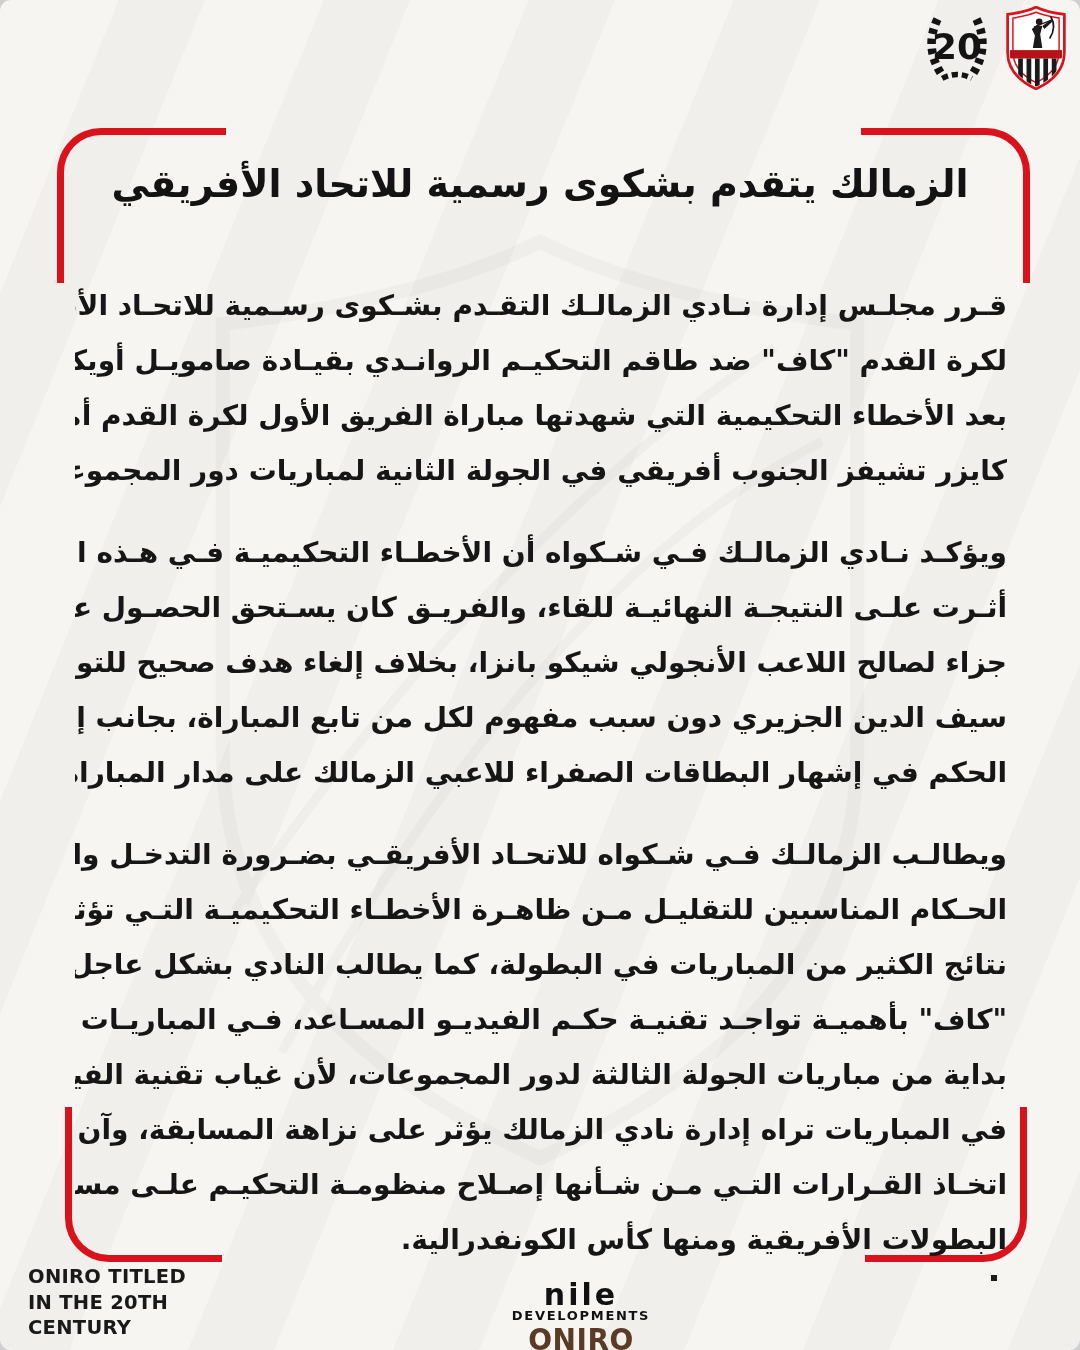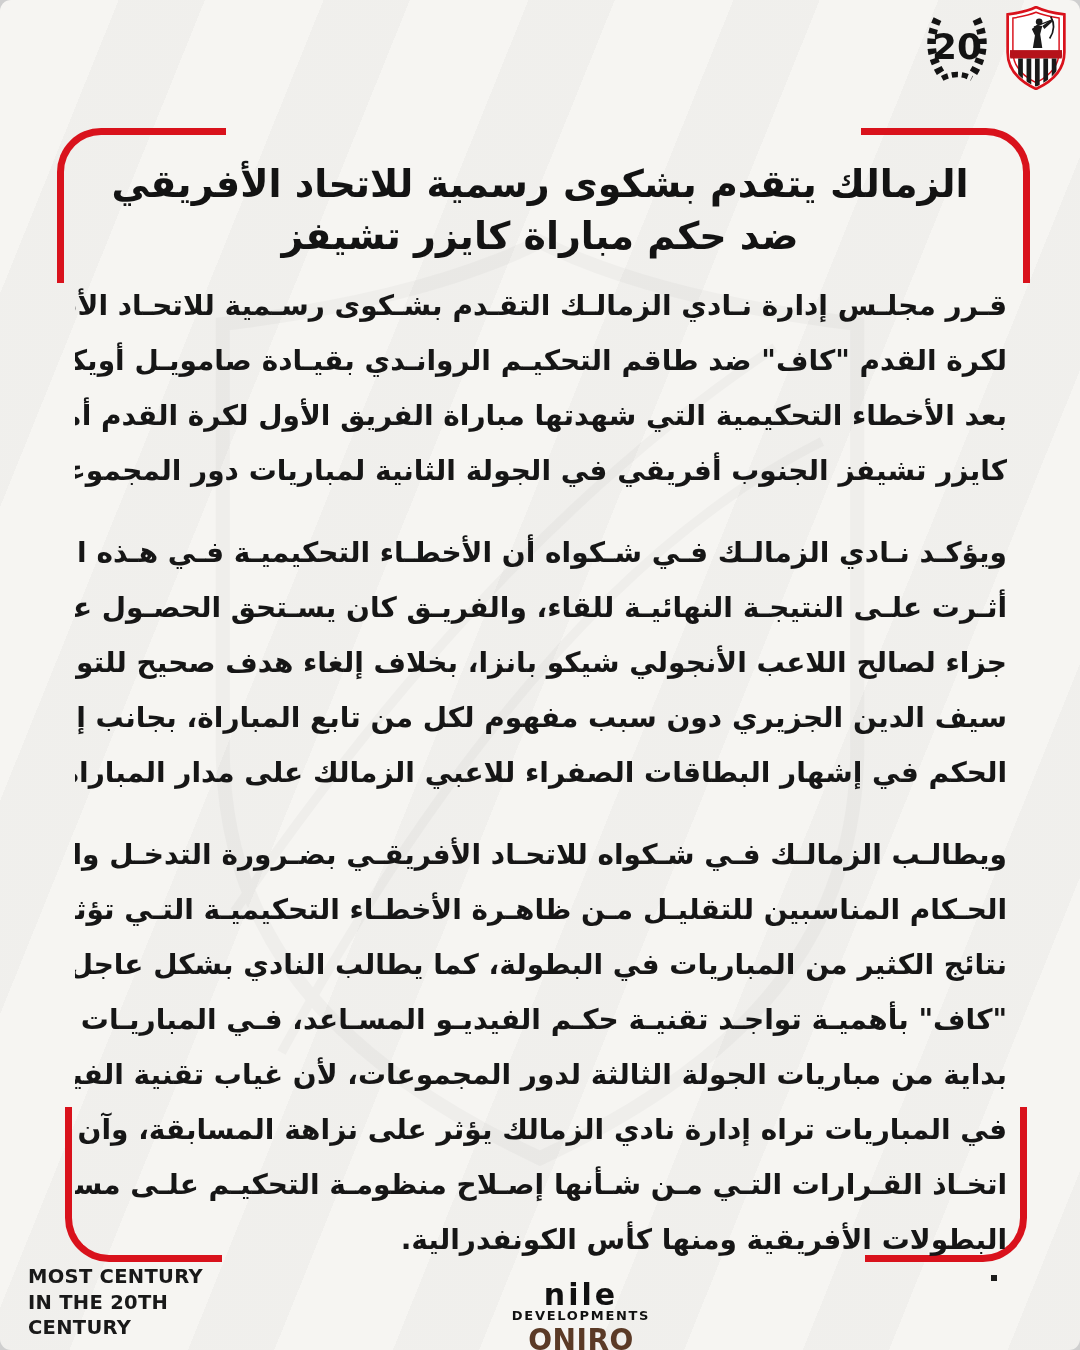--- a/index.html
+++ b/index.html
@@ -127,21 +127,20 @@
     </div>
   </div>
 
   <div class="bracket tl"></div>
   <div class="bracket tr"></div>
   <div class="bracket bl"></div>
   <div class="bracket br"></div>
 
   <div class="headline">
     <div>الزمالك يتقدم بشكوى رسمية للاتحاد الأفريقي</div>
-    <div>ضد حكم مباراة كايزر تشيفز</div>
   </div>
 
   <div class="body-text">
     <div class="para">
       <div class="ar-line">قـرر مجلـس إدارة نـادي الزمالـك التقـدم بشـكوى رسـمية للاتحـاد الأفريقـي</div>
       <div class="ar-line">لكرة القدم "كاف" ضد طاقم التحكيـم الروانـدي بقيـادة صامويـل أويكونـدا،</div>
       <div class="ar-line">بعد الأخطاء التحكيمية التي شهدتها مباراة الفريق الأول لكرة القدم أمام</div>
       <div class="ar-line">كايزر تشيفز الجنوب أفريقي في الجولة الثانية لمباريات دور المجموعات</div>
     </div>
     <div class="para">
@@ -157,21 +156,21 @@
       <div class="ar-line">نتائج الكثير من المباريات في البطولة، كما يطالب النادي بشكل عاجل من</div>
       <div class="ar-line">"كاف" بأهميـة تواجـد تقنيـة حكـم الفيديـو المسـاعد، فـي المباريـات المقبلـة</div>
       <div class="ar-line">بداية من مباريات الجولة الثالثة لدور المجموعات، لأن غياب تقنية الفيديو</div>
       <div class="ar-line">في المباريات تراه إدارة نادي الزمالك يؤثر على نزاهة المسابقة، وآن الأوان</div>
       <div class="ar-line">اتخـاذ القـرارات التـي مـن شـأنها إصـلاح منظومـة التحكيـم علـى مسـتوى</div>
       <div class="ar-line last">البطولات الأفريقية ومنها كأس الكونفدرالية.</div>
     </div>
   </div>
 
   <div class="motto">
-    <div>MOST CENTURY</div>
+    <div>ONIRO TITLED</div>
     <div>IN THE 20TH</div>
     <div>CENTURY</div>
   </div>
 
   <div class="dot"></div>
 
   <div class="sponsors">
     <div class="sp-nile">
       <div class="nile-word">nile</div>
       <div class="nile-sub">DEVELOPMENTS</div>

